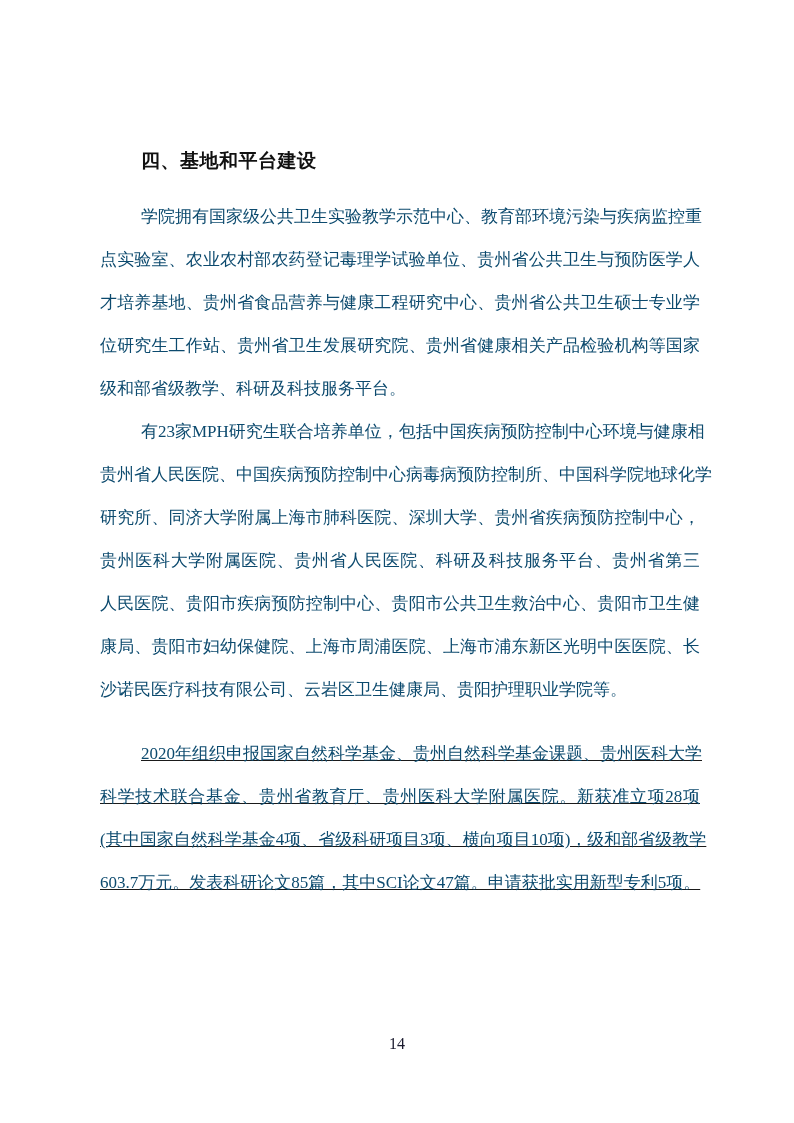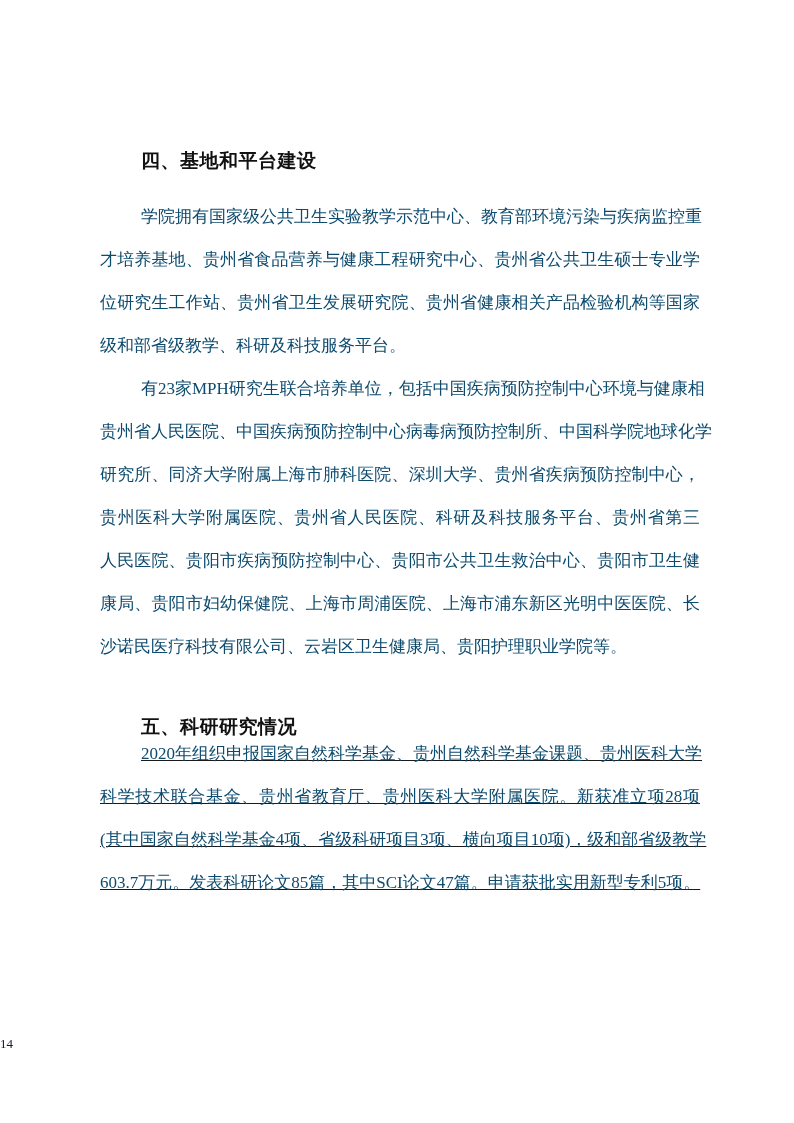--- a/index.html
+++ b/index.html
@@ -44,47 +44,48 @@
     white-space: nowrap;
     color: #0c4a6e;
   }
   .line.indent { padding-left: 41px; }
   .line.para-end { text-align-last: left; }
   .page-footer {
     position: absolute;
     top: 1034px;
     left: 0;
     width: 100%;
-    font-size: 13px;
+    text-align: center;
+    font-size: 16px;
     line-height: 20px;
     color: #1a1a2e;
   }
 </style>
 </head>
 <body>
 
 <div class="page">
 
   <div class="section-heading heading-1">四、基地和平台建设</div>
 
   <div class="body-block block-1">
     <div class="line indent">学院拥有国家级公共卫生实验教学示范中心、教育部环境污染与疾病监控重</div>
+    <div class="line">点实验室、农业农村部农药登记毒理学试验单位、贵州省公共卫生与预防医学人</div>
     <div class="line">才培养基地、贵州省食品营养与健康工程研究中心、贵州省公共卫生硕士专业学</div>
     <div class="line">位研究生工作站、贵州省卫生发展研究院、贵州省健康相关产品检验机构等国家</div>
     <div class="line para-end">级和部省级教学、科研及科技服务平台。</div>
     <div class="line indent">有23家MPH研究生联合培养单位，包括中国疾病预防控制中心环境与健康相</div>
     <div class="line">贵州省人民医院、中国疾病预防控制中心病毒病预防控制所、中国科学院地球化学</div>
     <div class="line">研究所、同济大学附属上海市肺科医院、深圳大学、贵州省疾病预防控制中心，</div>
     <div class="line">贵州医科大学附属医院、贵州省人民医院、科研及科技服务平台、贵州省第三</div>
     <div class="line">人民医院、贵阳市疾病预防控制中心、贵阳市公共卫生救治中心、贵阳市卫生健</div>
     <div class="line">康局、贵阳市妇幼保健院、上海市周浦医院、上海市浦东新区光明中医医院、长</div>
     <div class="line para-end">沙诺民医疗科技有限公司、云岩区卫生健康局、贵阳护理职业学院等。</div>
   </div>
 
-  <div class="section-heading heading-2">五、科研研究情况</div>
 
   <div class="body-block block-2">
     <div class="line indent">2020年组织申报国家自然科学基金、贵州自然科学基金课题、贵州医科大学</div>
     <div class="line">科学技术联合基金、贵州省教育厅、贵州医科大学附属医院。新获准立项28项</div>
     <div class="line">(其中国家自然科学基金4项、省级科研项目3项、横向项目10项)，级和部省级教学</div>
     <div class="line">603.7万元。发表科研论文85篇，其中SCI论文47篇。申请获批实用新型专利5项。</div>
   </div>
 
   <div class="page-footer">14</div>
 

